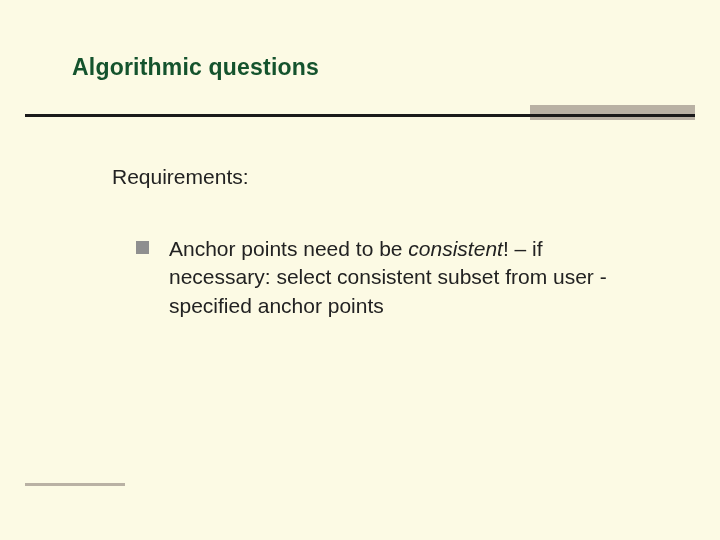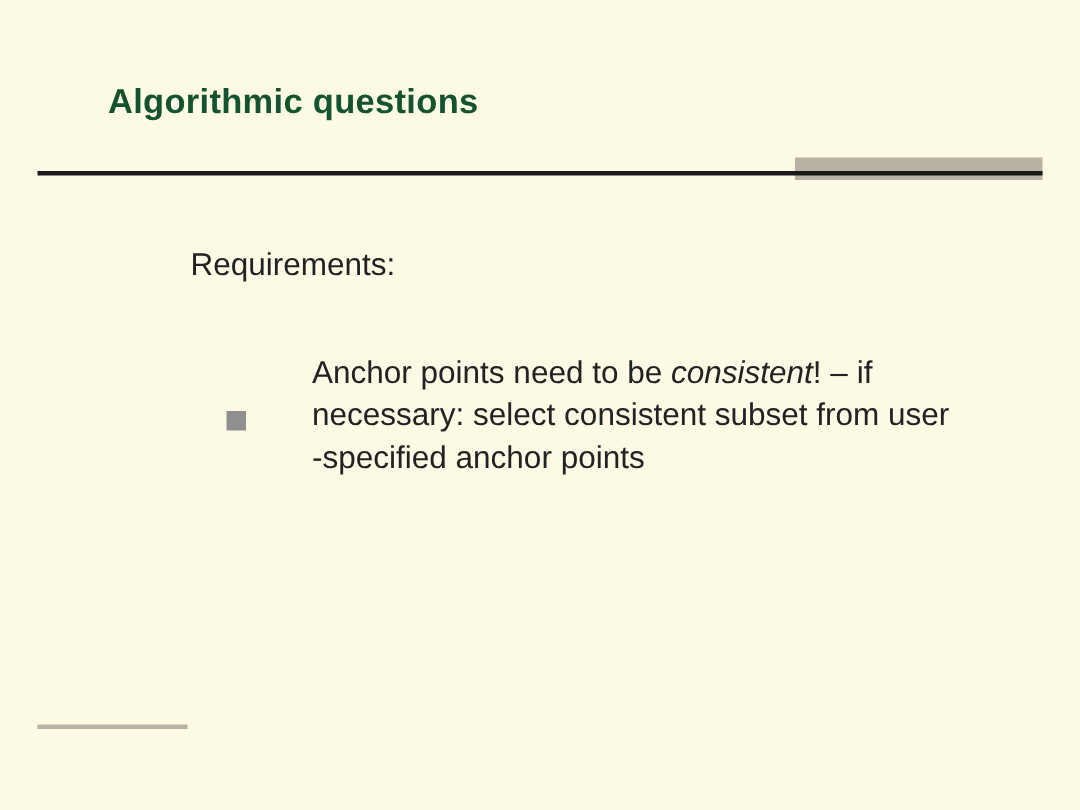--- a/index.html
+++ b/index.html
@@ -46,31 +46,30 @@
     left: 25px;
     width: 100px;
     height: 3px;
     background: #b9b1a4;
   }
   .body-area {
     position: absolute;
     top: 165px;
     left: 112px;
     width: 510px;
-    margin-left: 15px;
   }
   .req-heading {
     font-size: 21px;
     color: #222;
     margin-bottom: 46px;
   }
   .bullet-row {
     display: flex;
-    align-items: center;
-    gap: 44px;
+    align-items: flex-start;
+    gap: 20px;
     padding-left: 24px;
   }
   .bullet-marker {
     width: 13px;
     height: 13px;
     background: #8f8f8f;
     flex: 0 0 13px;
     margin-top: 6px;
   }
   .bullet-text {

